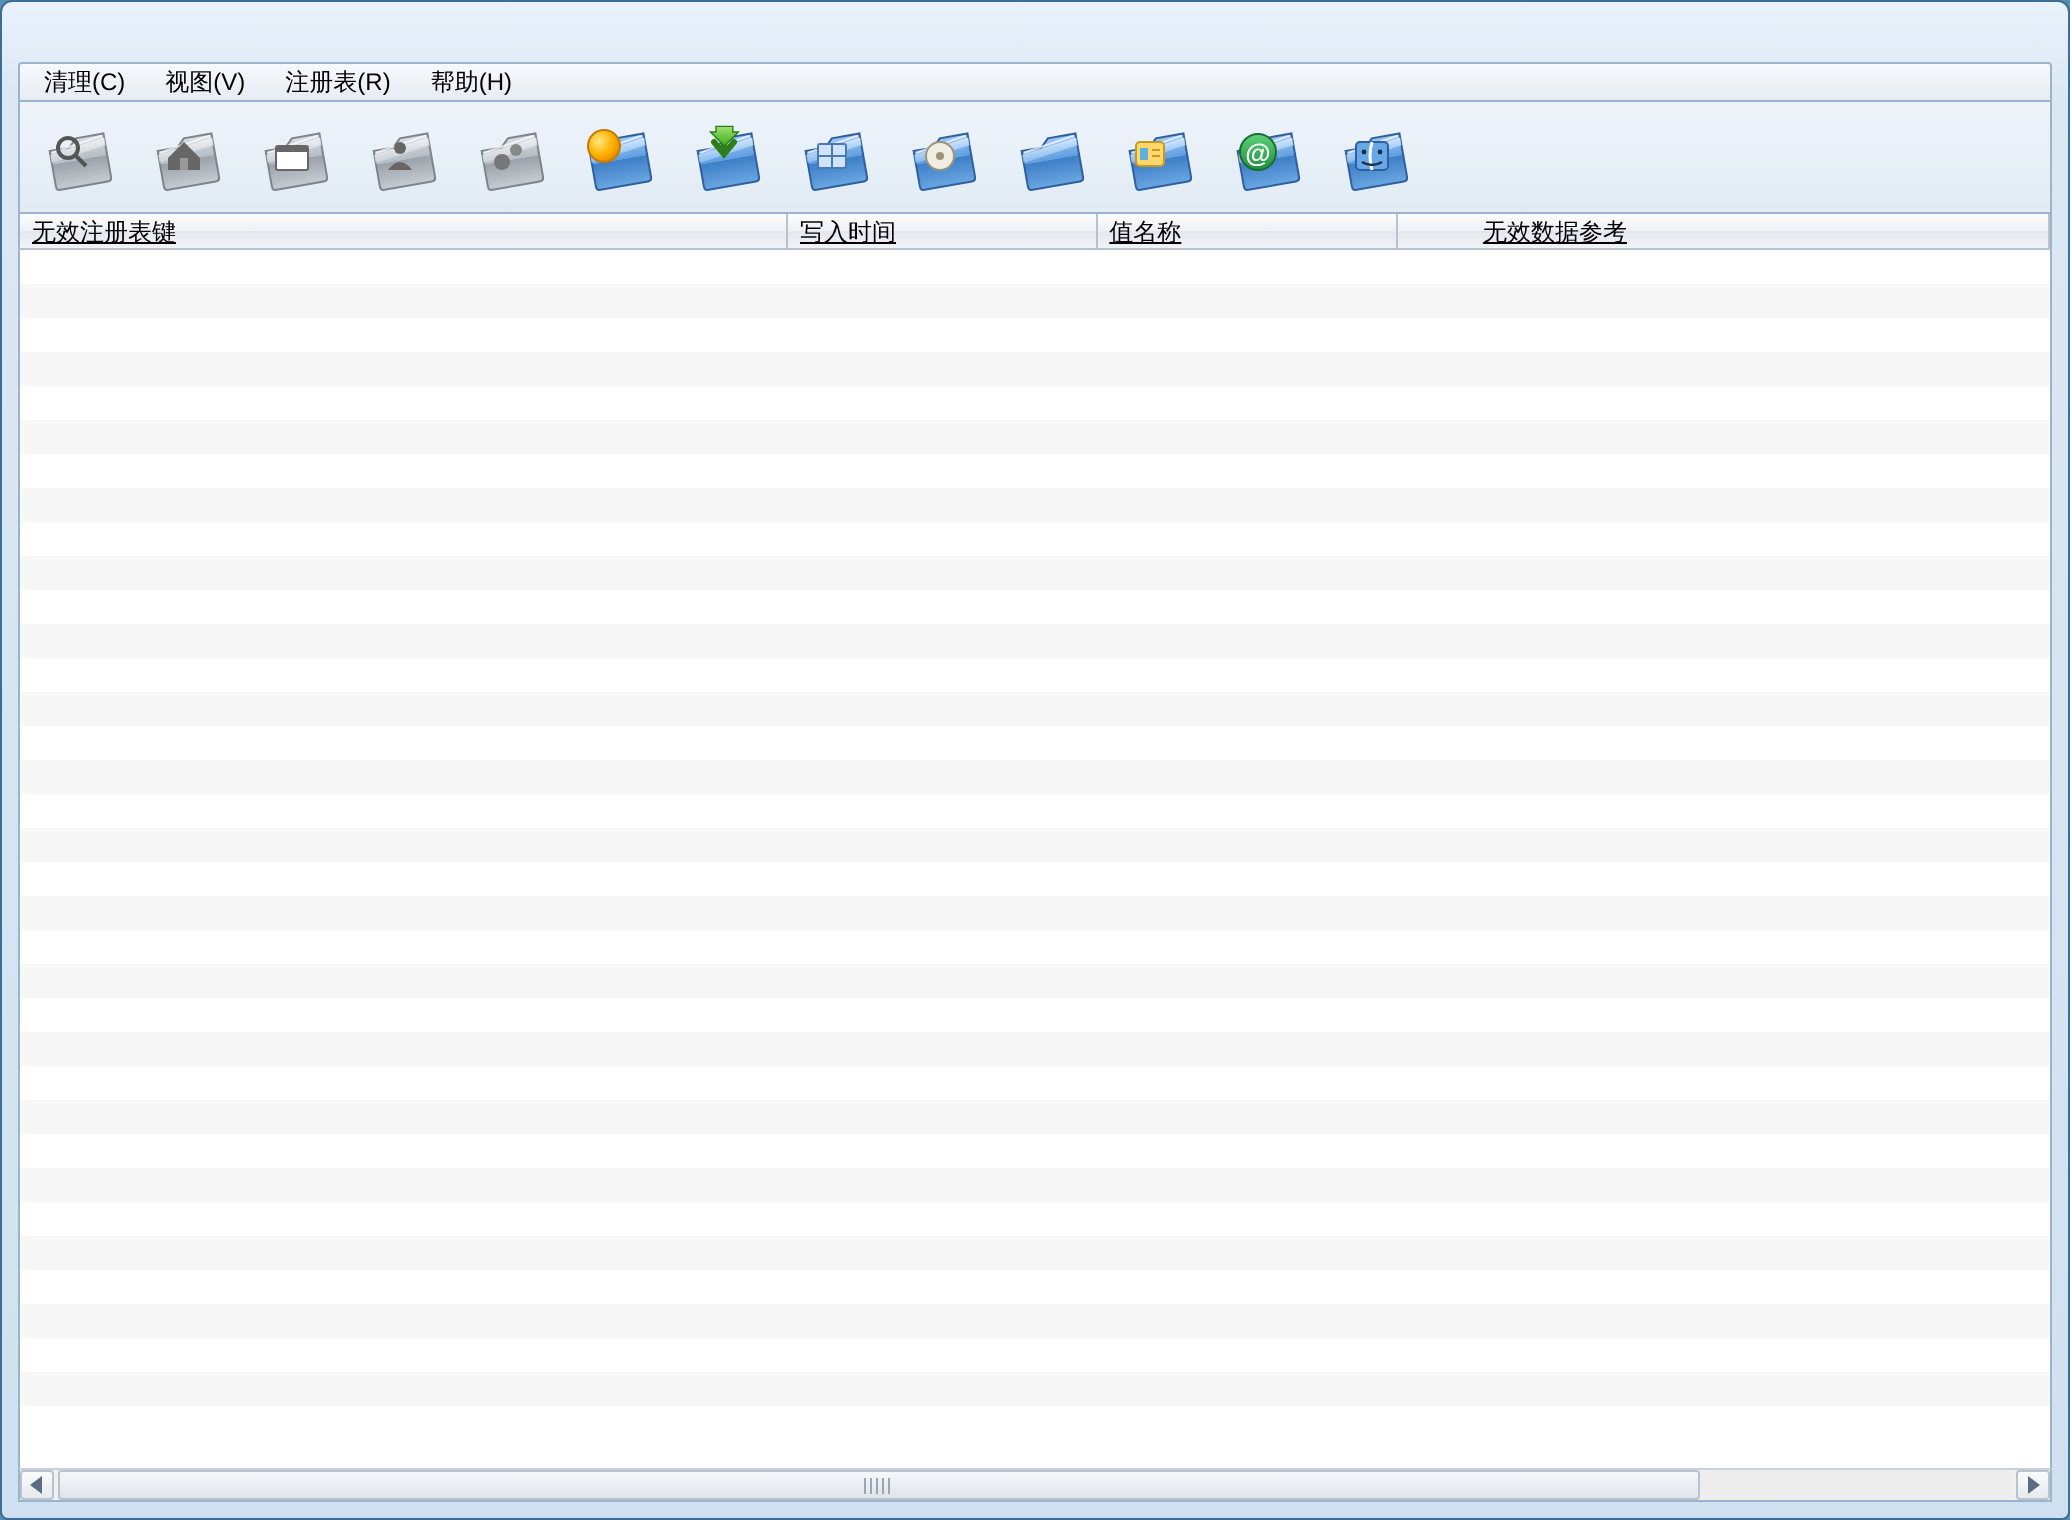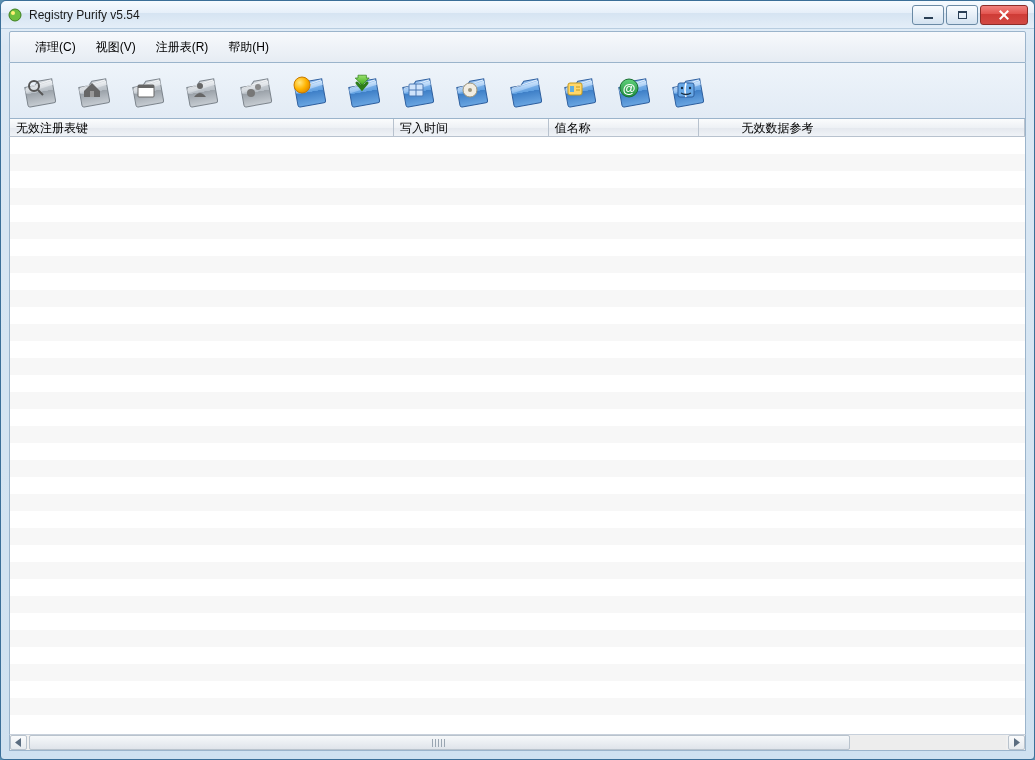--- a/index.html
+++ b/index.html
@@ -71,27 +71,27 @@
   .win-btn.close .glyph-shape::after{ transform: rotate(-45deg);}
 
   
   .client {
     position: absolute;
     top: 30px; left: 8px; right: 8px; bottom: 8px;
   }
 
   
   .menu-bar {
-    height: 32px;
+    height: 20px;
     background: linear-gradient(to bottom, #f7f9fc, #e6ecf3);
     border: 1px solid #9bb4cb;
     border-radius: 2px 2px 0 0;
     display: flex;
     align-items: center;
-    padding: 0 15px;
+    padding: 0 2px;
     box-sizing: border-box;
   }
   .menu-item {
     padding: 2px 10px;
     color: #000;
     font-size: 12px;
     cursor: default;
   }
 
   
@@ -124,20 +124,21 @@
     box-sizing: border-box;
     font-size: 12px;
     color: #000;
   }
   .col-header .col {
     padding: 1px 6px;
     border-right: 1px solid #b8c2ce;
     box-sizing: border-box;
     white-space: nowrap;
     overflow: hidden;
+    text-decoration: underline;
   }
   .col-header .col:first-child { border-left: none; }
 
   
   .list-body {
     position: relative;
     border-left: 1px solid #9bb4cb;
     border-right: 1px solid #9bb4cb;
     background: #ffffff;
     overflow: hidden;
@@ -262,41 +263,20 @@
     </linearGradient>
     <linearGradient id="atGrad" x1="0" y1="0" x2="0" y2="1">
       <stop offset="0" stop-color="#5fd07a"></stop>
       <stop offset="1" stop-color="#1f8f3f"></stop>
     </linearGradient>
   </defs>
 </svg>
 
 <div class="window">
 
-  <div class="title-bar">
-    <span class="app-icon">
-      <svg viewBox="0 0 16 16" width="16" height="16">
-        <circle cx="8" cy="8" r="6" fill="#6fbf3f" stroke="#3d7f1f"></circle>
-        <circle cx="6" cy="6" r="2" fill="#fff176"></circle>
-      </svg>
-    </span>
-    <span class="title-text">Registry Purify v5.54</span>
-    <span class="spacer"></span>
-    <div class="win-btns">
-      <div class="win-btn min">
-          <div class="glyph-shape"></div>
-        </div>
-      <div class="win-btn max">
-          <div class="glyph-shape"></div>
-        </div>
-      <div class="win-btn close">
-          <div class="glyph-shape"></div>
-        </div>
-    </div>
-  </div>
 
   <div class="client">
     <div class="client-inner">
 
       <div class="menu-bar">
         <div class="menu-item">清理(C)</div>
         <div class="menu-item">视图(V)</div>
         <div class="menu-item">注册表(R)</div>
         <div class="menu-item">帮助(H)</div>
       </div>

